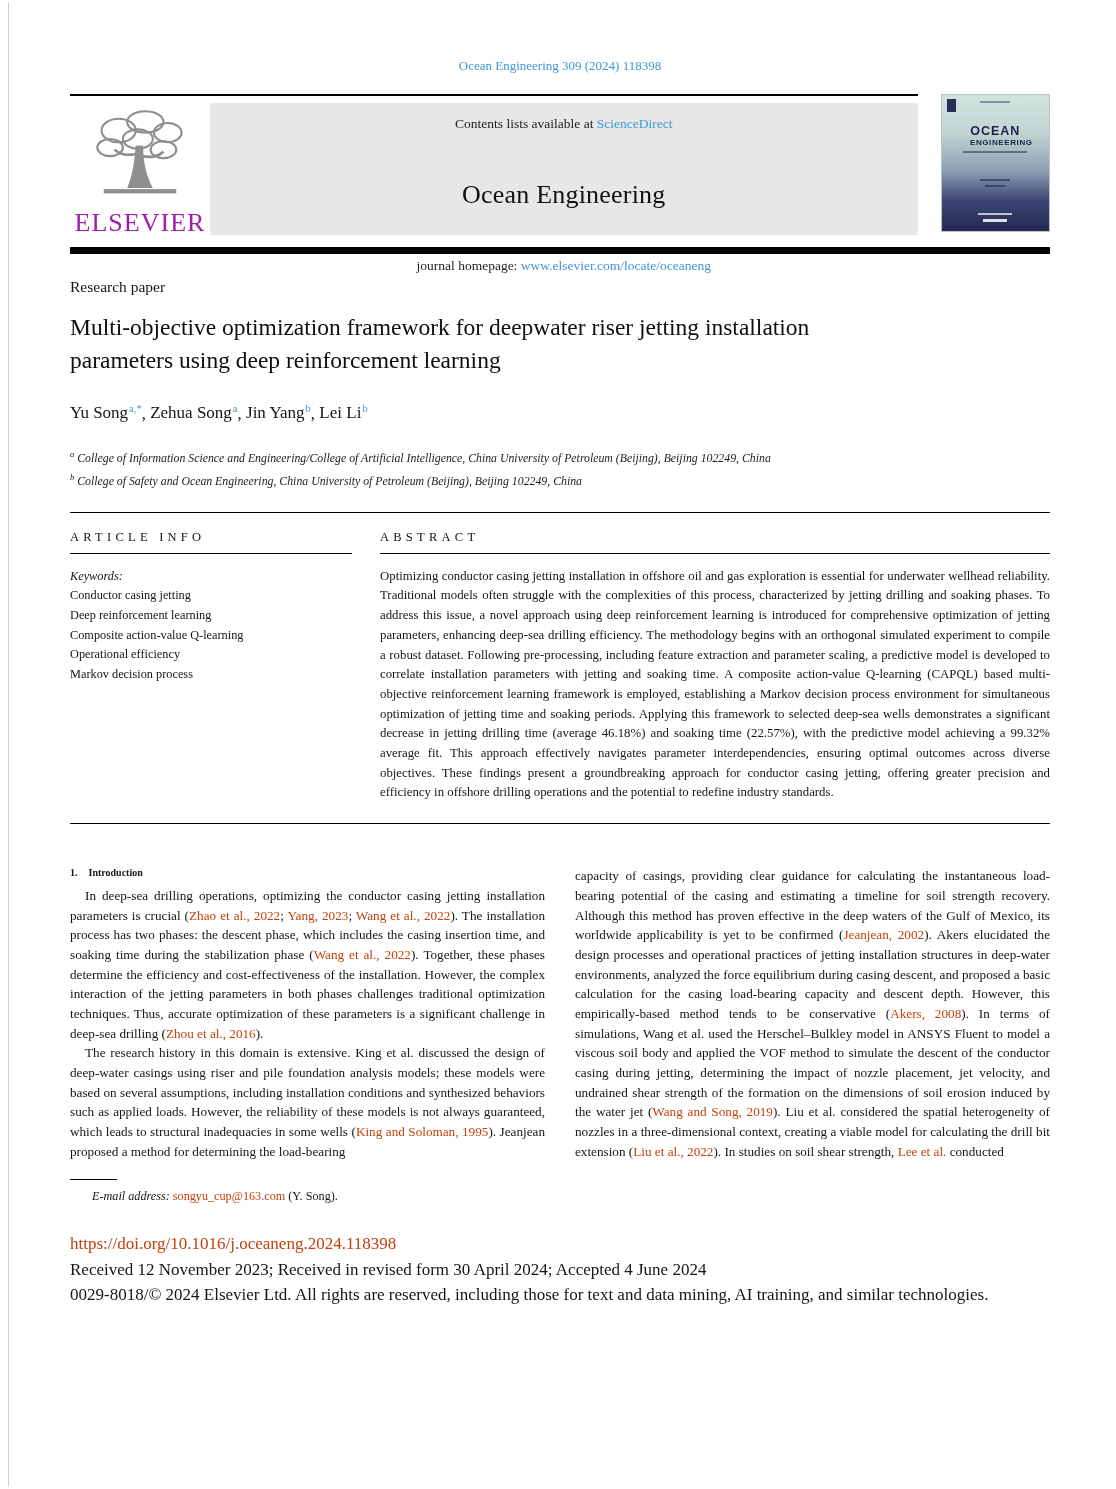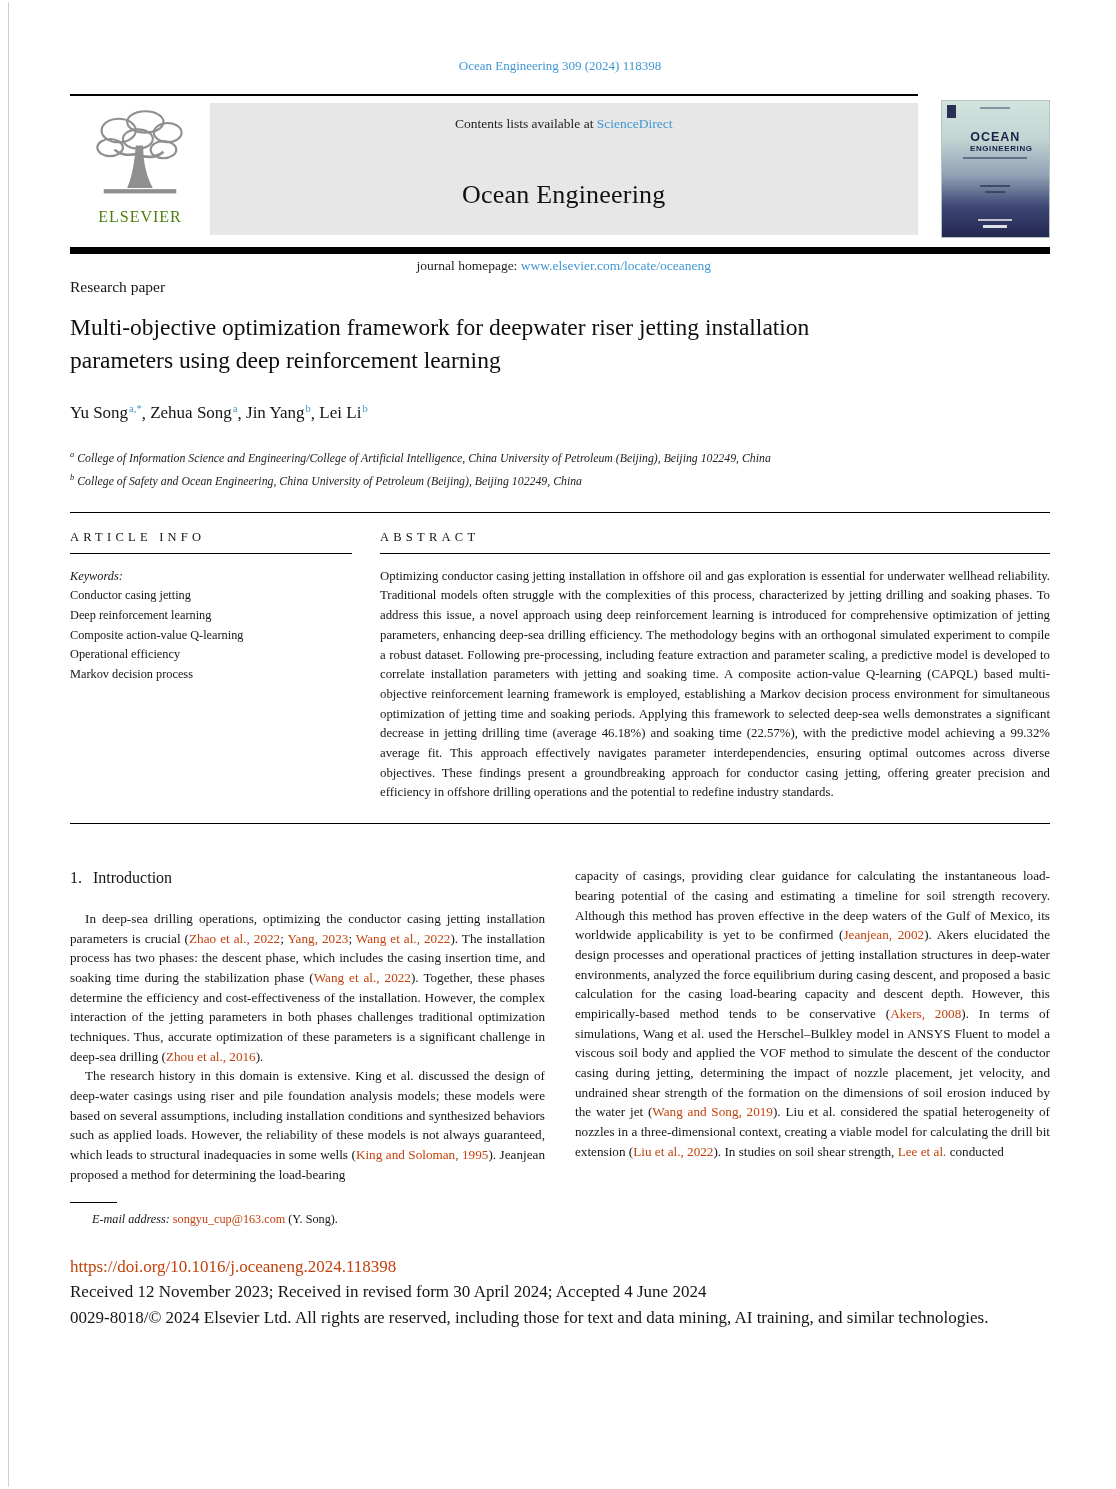--- a/index.html
+++ b/index.html
@@ -10,29 +10,29 @@
   }
   .page-edge { position:absolute; left:8px; top:0; bottom:0; width:1px; background:#cfcfcf; }
   .content { margin-left:70px; width:980px; }
 
   .journal-ref { padding-top:58px; text-align:center; font-size:13px; color:#3f97d2; }
 
   .header-row { display:flex; margin-top:20px; align-items:flex-start; }
   .header-main { display:flex; border-top:2px solid #000; width:860px; padding-top:7px; }
   .logo-block { width:140px; display:flex; flex-direction:column; align-items:center; padding-top:4px; }
   .logo-tree svg { width:112px; height:96px; }
-  .elsevier-text { font-size:16px; color:#4d7c0f; letter-spacing:1px; margin-top:1px; }
+  .elsevier-text { font-size:26px; color:#a21caf; letter-spacing:1px; margin-top:1px; }
 
   .gray-box { flex:1; background:#e7e7e7; height:132px; display:flex; flex-direction:column;
               justify-content:space-between; padding:13px 10px 14px; text-align:center;gap:48px; }
   .contents-line, .homepage-line { font-size:13.5px; color:#222; }
   .journal-title { font-size:26px; letter-spacing:0.2px; color:#111; }
   a.plain-link { color:#3f97d2; text-decoration:none; cursor:pointer; }
 
-  .cover { width:111px; height:138px; margin-left:23px; margin-top:6px; position:relative;
+  .cover { width:111px; height:138px; margin-left:23px; position:relative;
            background:linear-gradient(180deg,#d2e4de 0%,#c2d5d3 28%,#8fa0b4 55%,#3c4574 78%,#232850 100%);
            border:1px solid #b8c4c2; }
   .cover-barcode { position:absolute; top:4px; left:5px; width:9px; height:13px; background:#2a2f55; }
   .cover-issn { position:absolute; top:6px; left:50%; transform:translateX(-50%); width:30px; height:2px; background:rgba(40,50,90,0.45); }
   .cover-title { margin-top:30px; text-align:center; color:#1b2147;
                  font-family:"Liberation Sans","DejaVu Sans",sans-serif; font-weight:bold; line-height:1.1; }
   .cover-title .l1 { font-size:12.5px; letter-spacing:1px; }
   .cover-title .l2 { font-size:8px; letter-spacing:0.6px;padding-left:12px; }
   .cover-subbar { width:64px; height:2px; background:rgba(27,33,71,0.5); margin:3px auto 0; }
   .cover-mid1 { width:30px; height:2px; background:rgba(20,28,60,0.55); margin:26px auto 0; }
@@ -51,21 +51,21 @@
 
   .info-abstract { margin-top:20px; border-top:1.5px solid #000; border-bottom:1.5px solid #000;
                    display:grid; grid-template-columns:282px 1fr; column-gap:28px; padding:17px 0 20px; }
   .col-heading { font-size:12.5px; letter-spacing:0.34em; border-bottom:1.2px solid #000; padding-bottom:8px; color:#111; }
   .keywords { margin-top:13px; font-size:12.3px; line-height:1.6; }
   .keywords-label { font-style:italic; }
   .abstract-text { margin-top:13px; font-size:12.8px; line-height:1.54; text-align:justify; }
 
   .body-columns { display:flex; gap:30px; margin-top:42px; }
   .bcol { width:475px; font-size:13.2px; line-height:1.49; text-align:justify; }
-  .section-heading { font-weight:normal; font-size:16px; margin:0 0 19px; }
+  .section-heading { font-weight:bold; font-size:10px; margin:0 0 5px; }
   .heading-num { margin-right:11px; }
   .bcol p { margin:0; }
   .bcol p.indent { text-indent:15px; }
   .ref-link { color:#c2410c; text-decoration:none; cursor:pointer; }
   .it { font-style:italic; }
 
   .footnote-block { margin-top:18px; font-size:12.2px; line-height:1.6; }
   .footnote-rule { width:47px; border-top:1px solid #000; margin-bottom:7px; }
   .fn-line1 { padding-left:9px; }
   .fn-line2 { padding-left:22px; }

